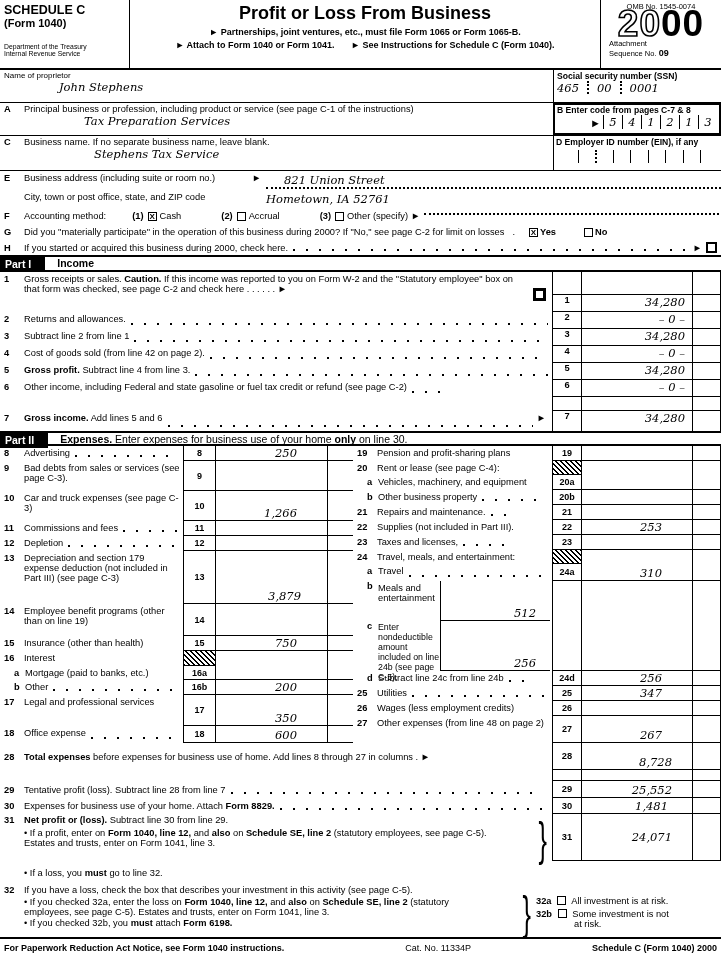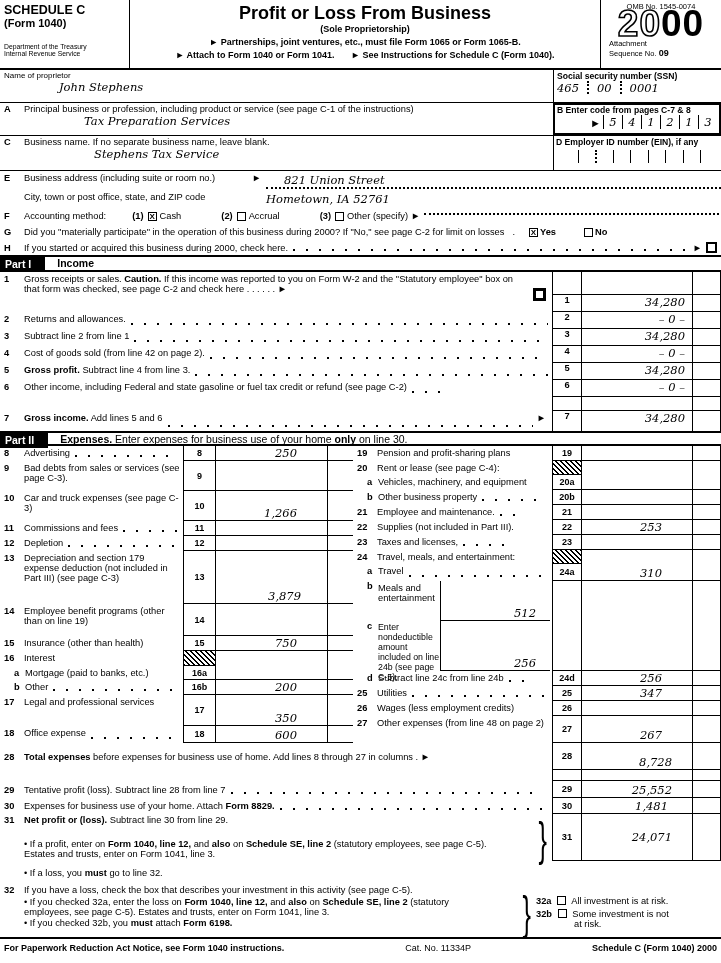--- a/index.html
+++ b/index.html
@@ -83,21 +83,20 @@
 
 <div class="hdr">
   <div class="hdr-left">
     <span style="font-size:12.5px;font-weight:bold">SCHEDULE C</span>
     <span style="font-size:11px;font-weight:bold">(Form 1040)</span>
     <span style="font-size:6.8px;margin-top:14px">Department of the Treasury</span>
     <span style="font-size:6.8px">Internal Revenue Service</span>
   </div>
   <div class="hdr-mid">
     <div class="title">Profit or Loss From Business</div>
-    <div class="subtitle">(Sole Proprietorship)</div>
     <div class="note">► Partnerships, joint ventures, etc., must file Form 1065 or Form 1065-B.</div>
     <div class="note">
       <span>► Attach to Form 1040 or Form 1041.</span>
       <span style="margin-left:14px">► See Instructions for Schedule C (Form 1040).</span>
     </div>
   </div>
   <div class="hdr-right">
     <div style="font-size:7.5px">OMB No. 1545-0074</div>
     <div class="year">
       <span class="year-o">20</span><span>00</span>
@@ -479,21 +478,21 @@
           <span>Other business property</span>
           <div class="leader"></div>
         </div>
         <div class="xnum">20b</div>
         <div class="xamt"></div>
         <div class="xcents"></div>
       </div>
     <div class="xrow" style="height:15px">
         <div class="xdesc">
           <span class="lnum">21</span>
-          <span>Employee and maintenance.</span>
+          <span>Repairs and maintenance.</span>
           <div class="leader" style="max-width:26px"></div>
         </div>
         <div class="xnum">21</div>
         <div class="xamt"></div>
         <div class="xcents"></div>
       </div>
     <div class="xrow" style="height:15px">
         <div class="xdesc">
           <span class="lnum">22</span>
           <span>Supplies (not included in Part III).</span>
@@ -621,21 +620,21 @@
       <span><span>Expenses for business use of your home. Attach </span><span class="b">Form 8829.</span></span>
       <div class="leader" style="margin-right:10px"></div>
     </div>
   <div class="inum bb" style="display:flex;align-items:center;justify-content:center">30</div>
   <div class="iamt bb fill vbot" style="padding-right:24px">1,481</div>
   <div class="icents bb"></div>
 </div>
 <div class="brow" style="height:47px">
   <div class="bdesc" style="display:block;padding-top:1px">
     <div><span class="lnum" style="display:inline-block">31</span><span><span class="b">Net profit or (loss).</span><span> Subtract line 30 from line 29.</span></span></div>
-    <div style="padding-left:20px;width:500px;margin-top:14px"><span>• If a profit, enter on </span><span class="b">Form 1040, line 12,</span><span> and </span><span class="b">also</span><span> on </span><span class="b">Schedule SE, line 2</span><span> (statutory employees, see page C-5). Estates and trusts, enter on Form 1041, line 3.</span></div>
+    <div style="padding-left:20px;width:500px;margin-top:3px"><span>• If a profit, enter on </span><span class="b">Form 1040, line 12,</span><span> and </span><span class="b">also</span><span> on </span><span class="b">Schedule SE, line 2</span><span> (statutory employees, see page C-5). Estates and trusts, enter on Form 1041, line 3.</span></div>
     <span class="brace" style="top:2px">}</span>
   </div>
   <div class="inum bb" style="display:flex;align-items:center;justify-content:center">31</div>
   <div class="iamt bb fill" style="display:flex;align-items:center;justify-content:flex-end;padding-right:20px">24,071</div>
   <div class="icents bb"></div>
 </div>
 <div class="brow" style="height:23px">
   <div class="bdesc">
       <span style="padding-left:20px"><span>• If a loss, you </span><span class="b">must</span><span> go to line 32.</span></span>
     </div>

